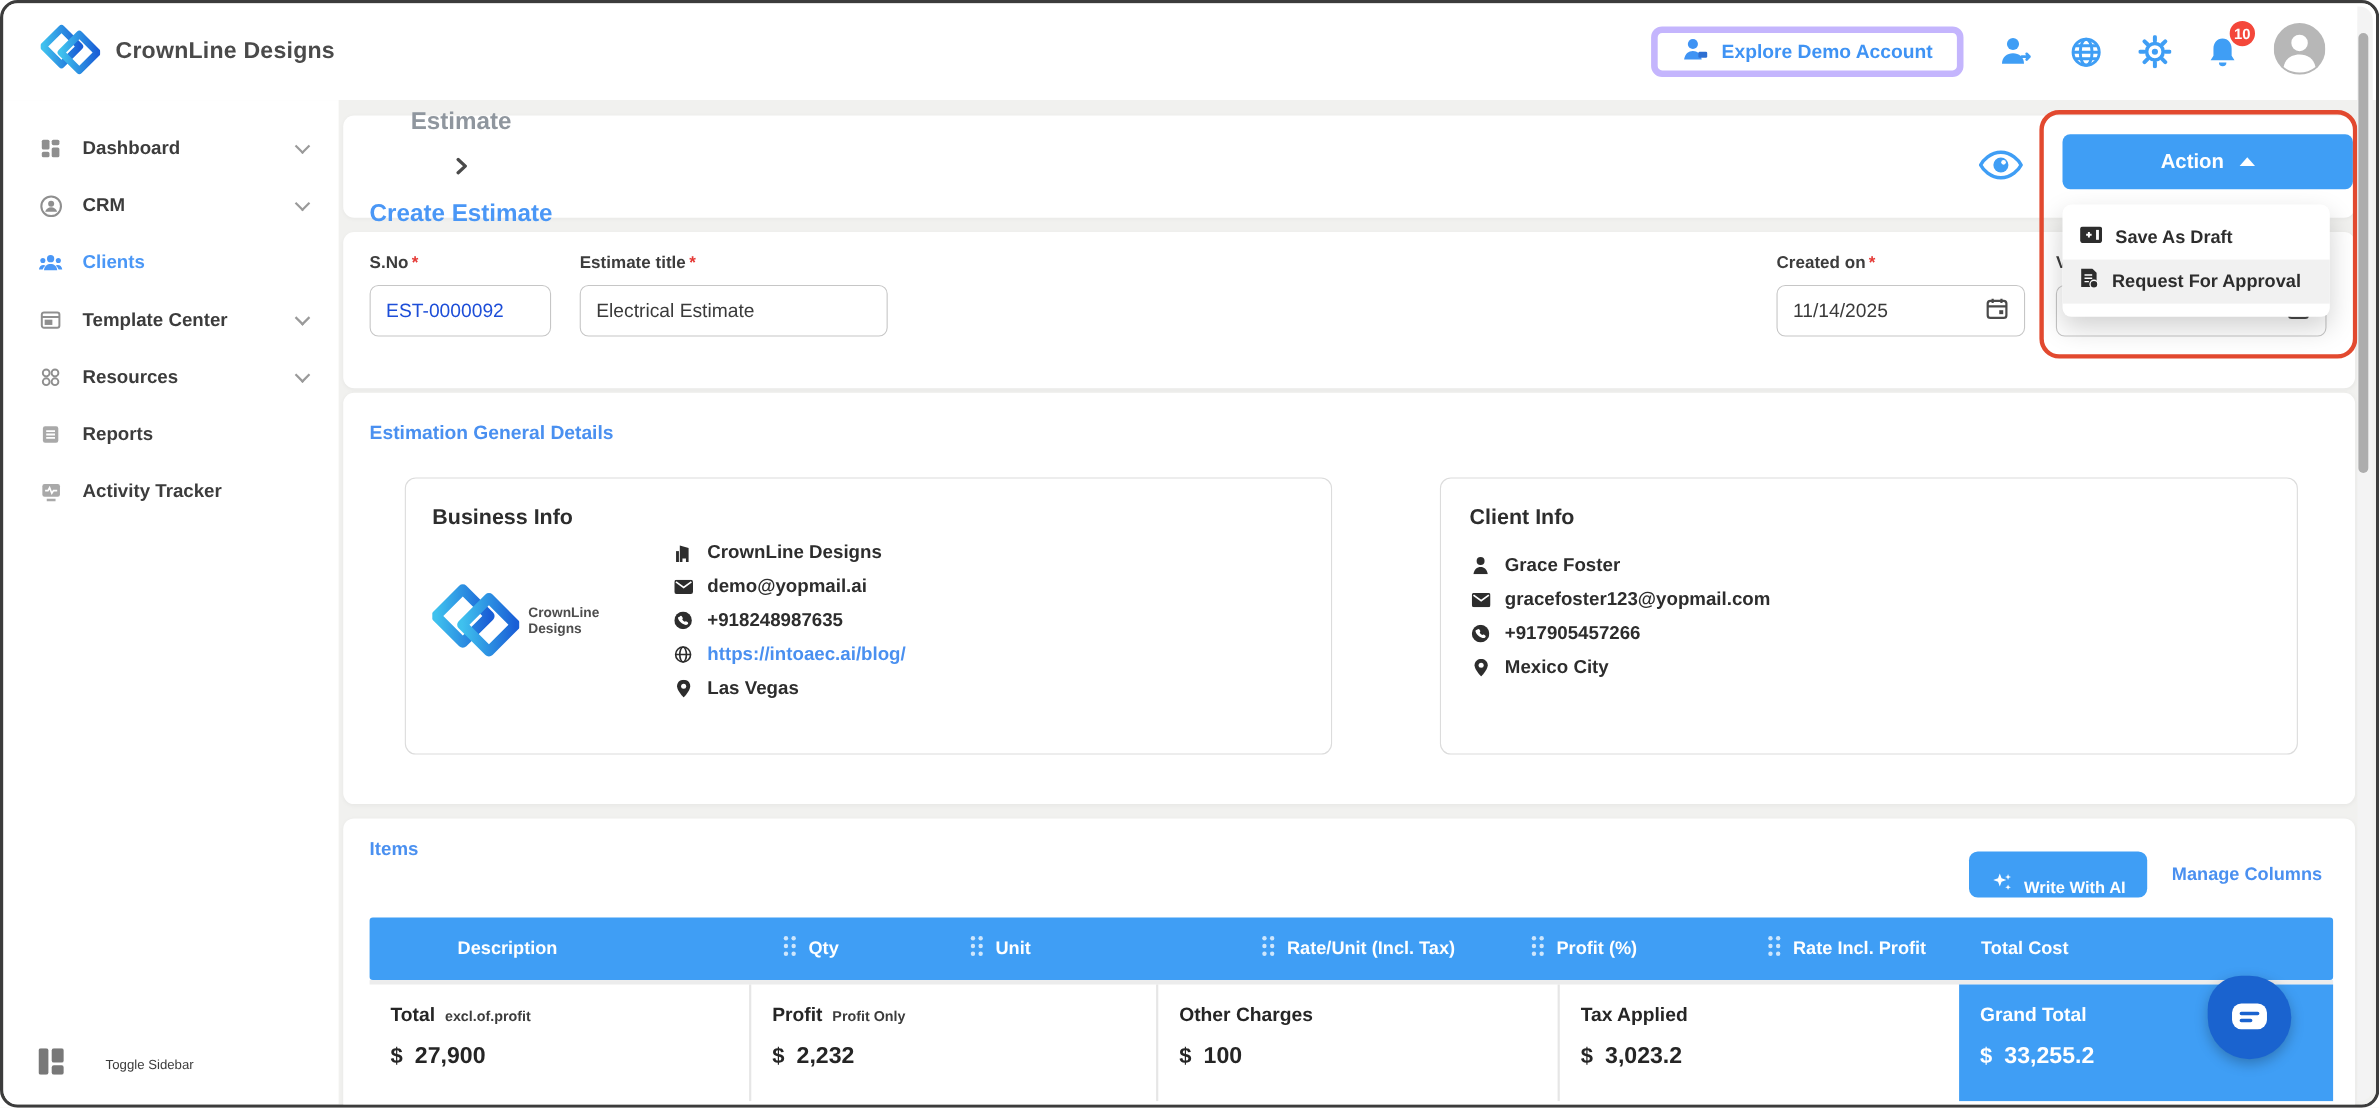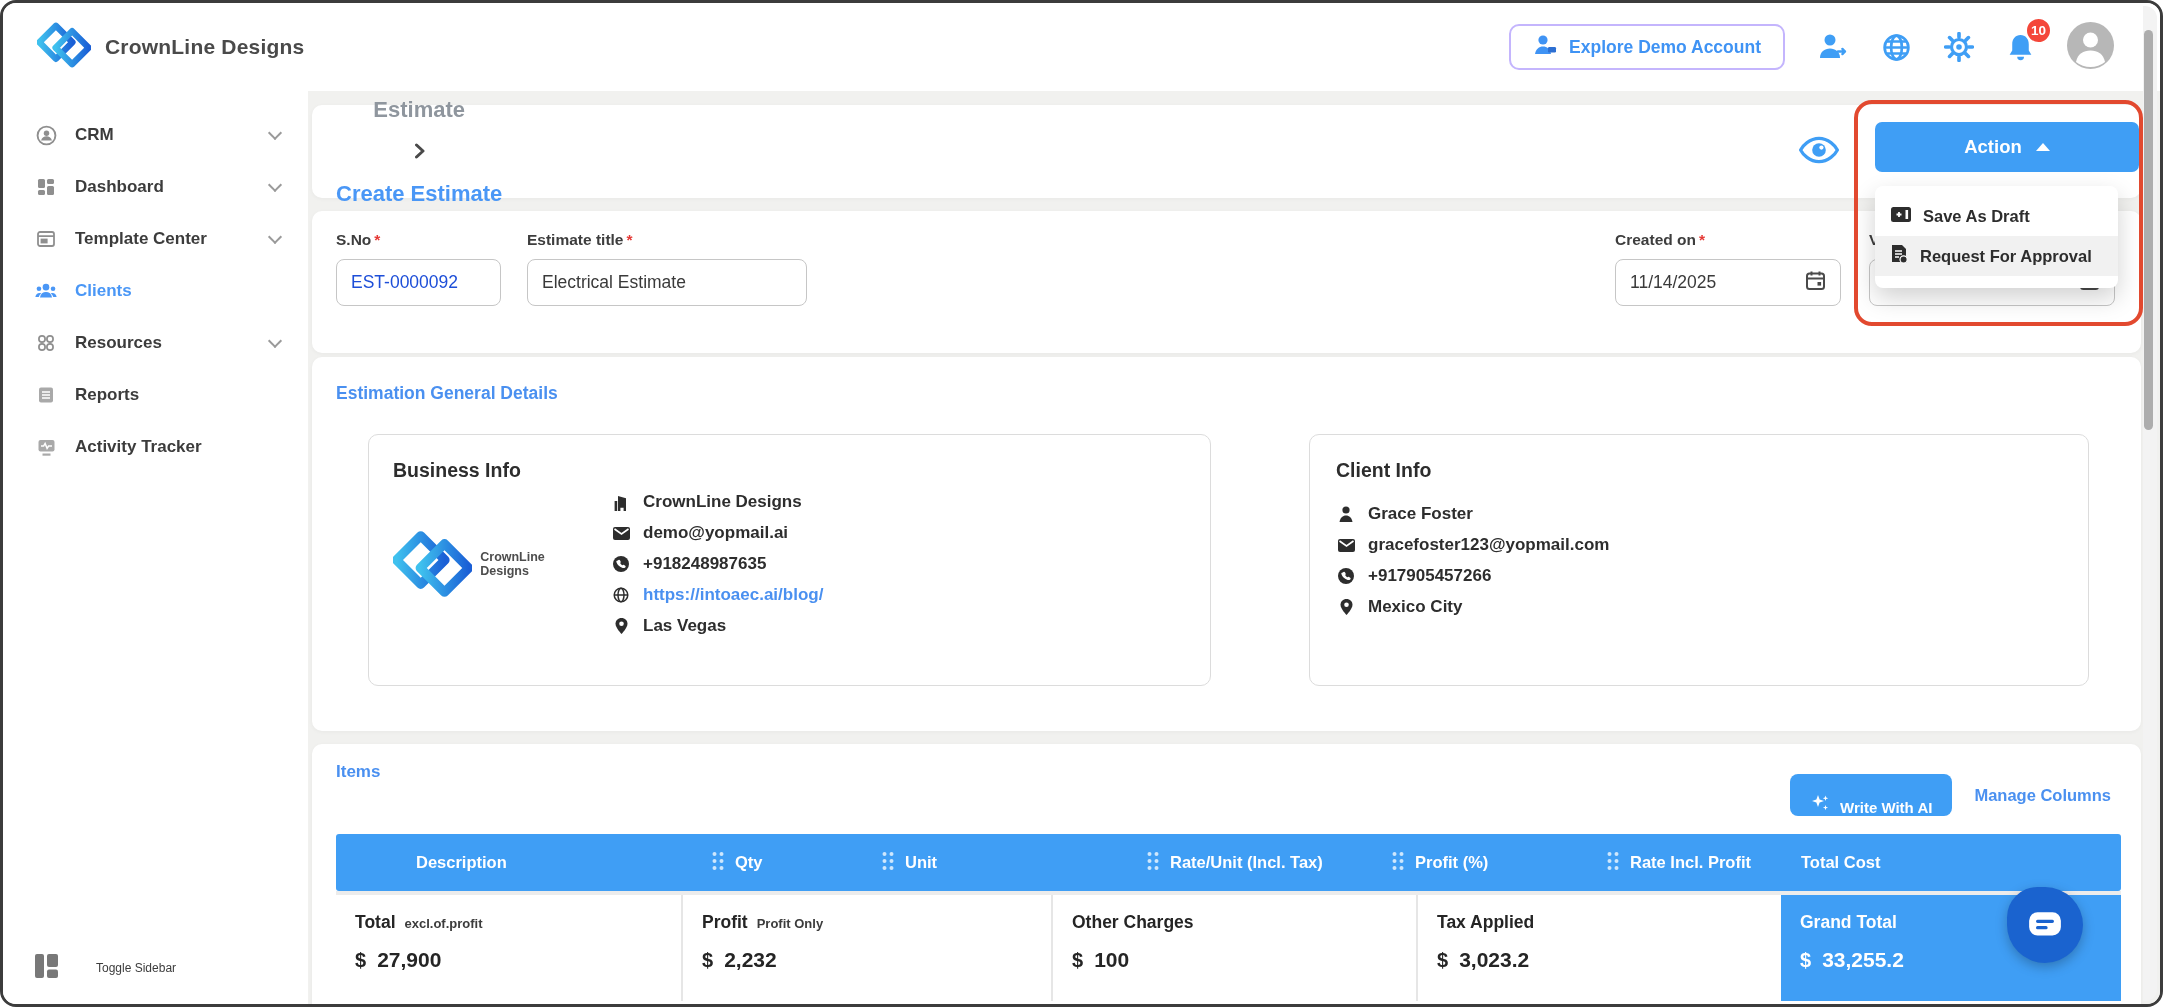--- a/index.html
+++ b/index.html
@@ -4,21 +4,21 @@
 <style>
 *{box-sizing:border-box;margin:0;padding:0;}
 body{margin:0;background:#fff;font-family:"Liberation Sans",sans-serif;}
 .frame{position:relative;width:2163px;height:1007px;background:#f1f1ef;border:3px solid #3c3c3c;border-radius:16px;overflow:hidden;}
 
 
 .header{height:88px;background:#fff;display:flex;align-items:center;padding:0 46px 0 34px;}
 .brand{display:flex;align-items:center;gap:14px;}
 .brand-name{font-size:21px;font-weight:bold;color:#4a4a4a;letter-spacing:.2px;}
 .header-right{margin-left:auto;display:flex;align-items:center;gap:32px;}
-.explore-btn{display:flex;align-items:center;gap:12px;height:46px;padding:0 22px;border:2px solid #c4b5fd;border-radius:10px;background:#fff;color:#3f93f4;font-weight:bold;font-size:17.5px;cursor:pointer;font-family:inherit;}
+.explore-btn{display:flex;align-items:center;gap:12px;height:46px;padding:0 22px;border:6px solid #c4b5fd;border-radius:10px;background:#fff;color:#3f93f4;font-weight:bold;font-size:17.5px;cursor:pointer;font-family:inherit;}
 .icon-btn{position:relative;display:flex;align-items:center;justify-content:center;background:none;border:none;cursor:pointer;padding:0;}
 .badge{position:absolute;top:-15px;right:-17px;min-width:27px;height:27px;border-radius:50%;background:#f4473a;color:#fff;font-size:13.5px;font-weight:bold;display:flex;align-items:center;justify-content:center;border:2.5px solid #fff;}
 
 
 .body-row{display:flex;height:913px;}
 .sidebar{width:305px;background:#fff;display:flex;flex-direction:column;padding-top:18px;flex-shrink:0;}
 .nav-item{display:flex;align-items:center;height:52px;padding:0 28px 0 30px;cursor:pointer;color:#3c3c3c;}
 .nav-icon{width:26px;display:flex;justify-content:center;margin-right:16px;flex-shrink:0;}
 .nav-label{font-size:17px;font-weight:600;}
 .nav-item.active{color:#4a97f6;}
@@ -171,64 +171,64 @@
           </svg>
       </span>
     </div>
   </div>
 
   <div class="body-row">
 
     <div class="sidebar">
       <div class="nav-item">
         <span class="nav-icon">
-          <svg width="21" height="21" viewBox="0 0 20 20">
-              <circle cx="10" cy="10" r="8.5" fill="none" stroke="#8f8f8f" stroke-width="1.8"></circle>
-              <circle cx="10" cy="7.8" r="2.6" fill="#8f8f8f"></circle>
-              <path d="M4.8 14.8c.8-2.7 2.9-4 5.2-4s4.4 1.3 5.2 4z" fill="#8f8f8f"></path>
-            </svg>
-        </span>
-        <span class="nav-label">CRM</span>
-        <span class="chevron"></span>
-      </div>
-      <div class="nav-item">
-        <span class="nav-icon">
           <svg width="20" height="20" viewBox="0 0 20 20" fill="#8f8f8f">
               <rect x="2" y="2" width="7" height="9" rx="1.5"></rect>
               <rect x="11" y="2" width="7" height="5" rx="1.5"></rect>
               <rect x="2" y="13" width="7" height="5" rx="1.5"></rect>
               <rect x="11" y="9" width="7" height="9" rx="1.5"></rect>
             </svg>
         </span>
         <span class="nav-label">Dashboard</span>
         <span class="chevron"></span>
       </div>
       <div class="nav-item">
         <span class="nav-icon">
-          <svg width="20" height="20" viewBox="0 0 20 20">
-              <rect x="2" y="3" width="16" height="14" rx="2" fill="none" stroke="#8f8f8f" stroke-width="1.8"></rect>
-              <path d="M2 7.2h16" stroke="#8f8f8f" stroke-width="1.8"></path>
-              <rect x="4.6" y="9.6" width="7" height="4.8" fill="#8f8f8f"></rect>
-            </svg>
-        </span>
-        <span class="nav-label">Template Center</span>
+          <svg width="21" height="21" viewBox="0 0 20 20">
+              <circle cx="10" cy="10" r="8.5" fill="none" stroke="#8f8f8f" stroke-width="1.8"></circle>
+              <circle cx="10" cy="7.8" r="2.6" fill="#8f8f8f"></circle>
+              <path d="M4.8 14.8c.8-2.7 2.9-4 5.2-4s4.4 1.3 5.2 4z" fill="#8f8f8f"></path>
+            </svg>
+        </span>
+        <span class="nav-label">CRM</span>
         <span class="chevron"></span>
       </div>
       <div class="nav-item active">
         <span class="nav-icon">
           <svg width="22" height="20" viewBox="0 0 20 18" fill="#4a97f6">
               <circle cx="10" cy="5.5" r="3"></circle>
               <path d="M4.5 15c.6-3.4 2.7-5 5.5-5s4.9 1.6 5.5 5z"></path>
               <circle cx="3.6" cy="7" r="2.1"></circle>
               <path d="M.3 14.5C.8 12 2.2 10.8 4.1 10.8q.9 0 1.7.3-1.9 1.5-2.4 3.4z"></path>
               <circle cx="16.4" cy="7" r="2.1"></circle>
               <path d="M19.7 14.5c-.5-2.5-1.9-3.7-3.8-3.7q-.9 0-1.7.3 1.9 1.5 2.4 3.4z"></path>
             </svg>
         </span>
         <span class="nav-label">Clients</span>
+      </div>
+      <div class="nav-item">
+        <span class="nav-icon">
+          <svg width="20" height="20" viewBox="0 0 20 20">
+              <rect x="2" y="3" width="16" height="14" rx="2" fill="none" stroke="#8f8f8f" stroke-width="1.8"></rect>
+              <path d="M2 7.2h16" stroke="#8f8f8f" stroke-width="1.8"></path>
+              <rect x="4.6" y="9.6" width="7" height="4.8" fill="#8f8f8f"></rect>
+            </svg>
+        </span>
+        <span class="nav-label">Template Center</span>
+        <span class="chevron"></span>
       </div>
       <div class="nav-item">
         <span class="nav-icon">
           <svg width="20" height="20" viewBox="0 0 20 20" fill="none" stroke="#8f8f8f" stroke-width="1.7">
               <circle cx="6" cy="6" r="3.1"></circle>
               <circle cx="14" cy="6" r="3.1"></circle>
               <circle cx="6" cy="14" r="3.1"></circle>
               <circle cx="14" cy="14" r="3.1"></circle>
             </svg>
         </span>

